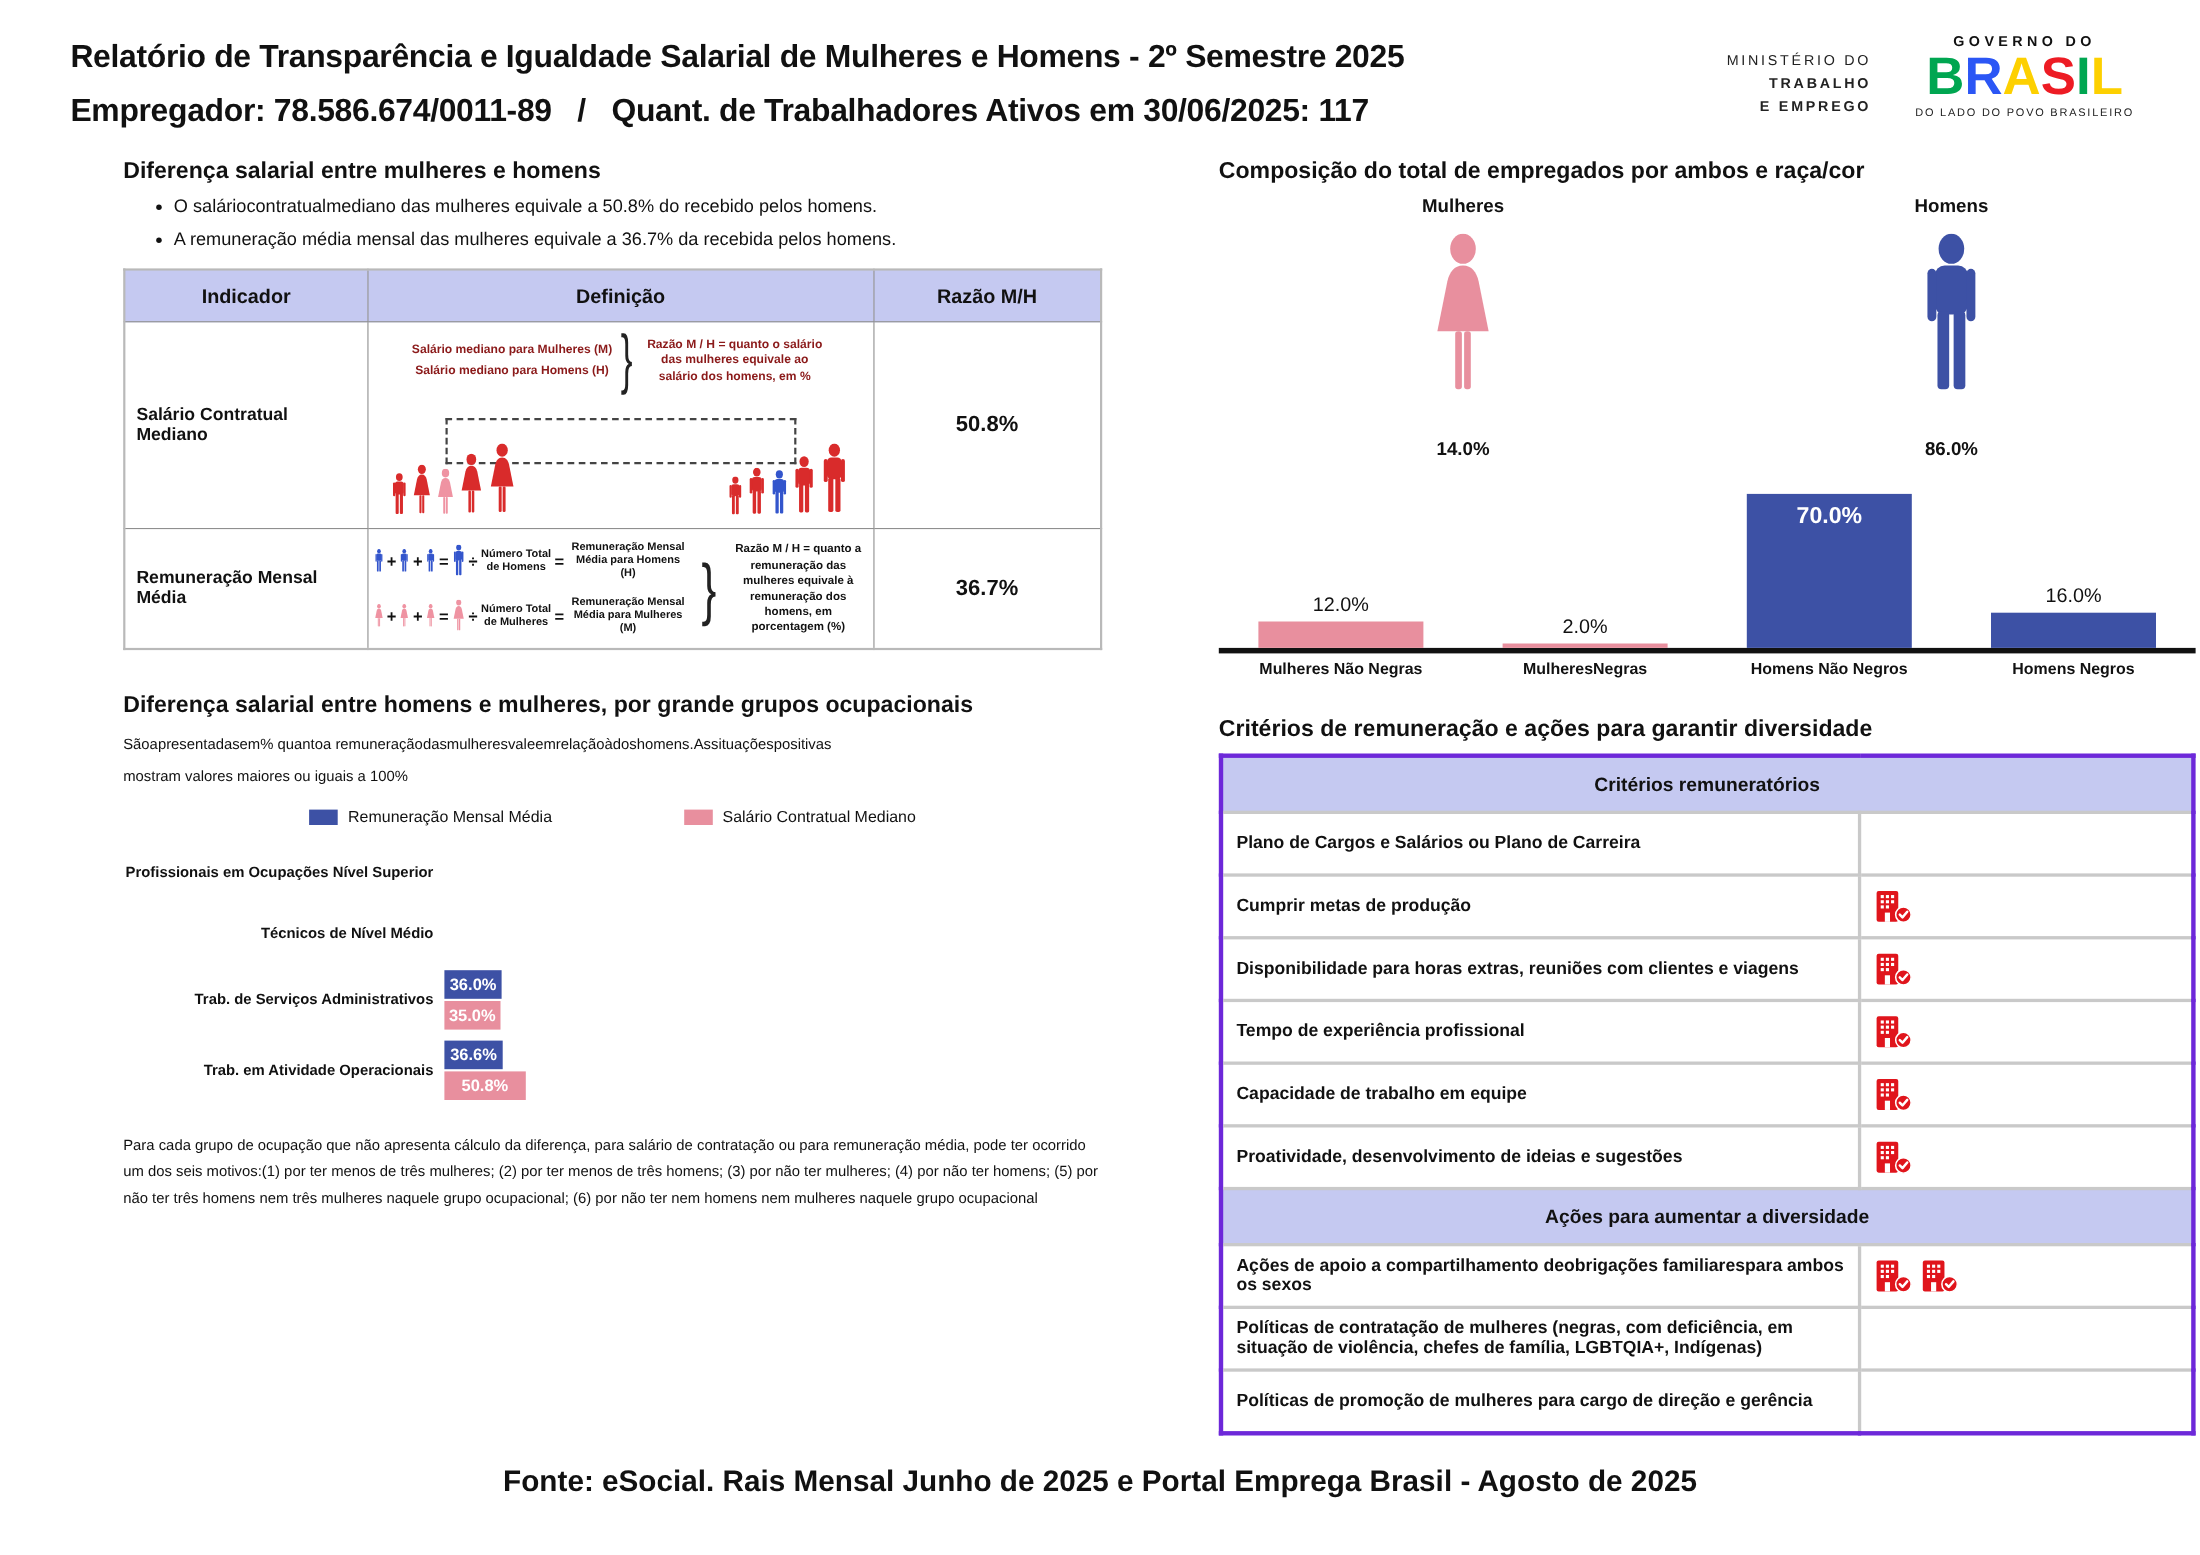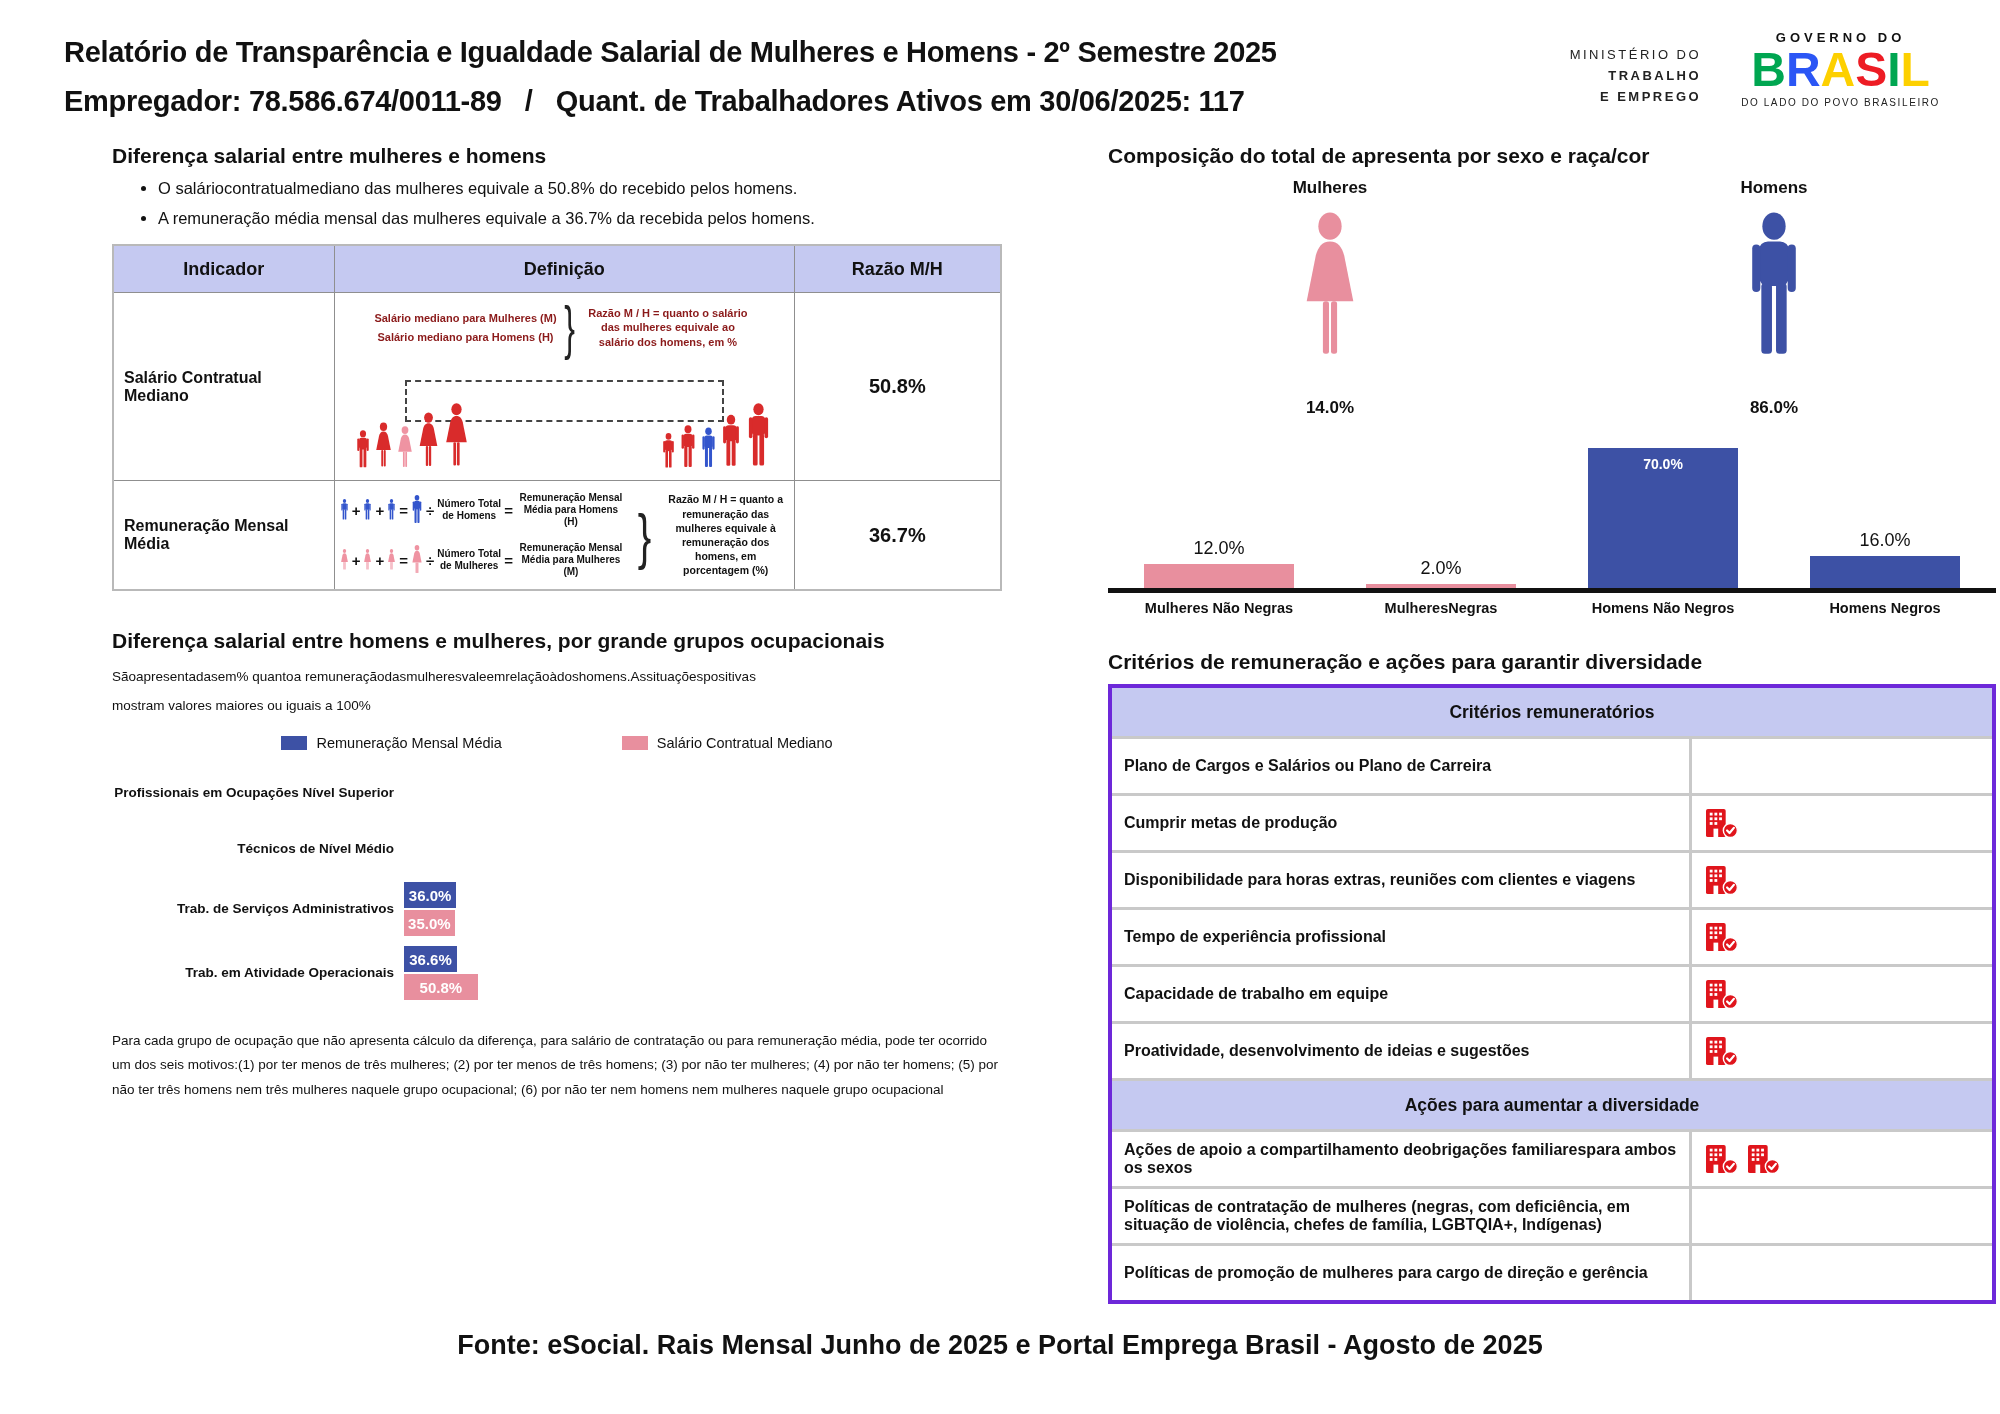--- a/index.html
+++ b/index.html
@@ -74,21 +74,21 @@
   .fig-row{display:flex;justify-content:space-around;margin-top:8px;}
   .figure{text-align:center;width:300px;}
   .fig-name{font-size:17px;font-weight:bold;margin-bottom:14px;}
   .fig-pct{font-size:17px;font-weight:bold;margin-top:30px;}
   .comp-wrap{margin-top:30px;}
   .comp-cols{display:flex;align-items:flex-end;border-bottom:5px solid #111;}
   .comp-col{flex:1;display:flex;flex-direction:column;align-items:center;justify-content:flex-end;}
   .comp-val{font-size:18px;font-weight:normal;margin-bottom:5px;}
   .comp-bar{width:150px;position:relative;}
   .comp-val-in{position:absolute;top:8px;left:0;width:100%;text-align:center;color:#fff;
-               font-weight:bold;font-size:14px;}
+               font-weight:bold;font-size:21px;}
   .comp-cats{display:flex;}
   .comp-cat{flex:1;text-align:center;font-size:14.5px;font-weight:bold;padding-top:7px;}
 
   
   table.crit{width:100%;border-collapse:collapse;margin-top:6px;border:4px solid #6d28d9;}
   table.crit td{border:3px solid #c9c9c9;font-size:16px;font-weight:bold;padding:7px 12px;}
   td.crit-label{height:40px;}
   td.crit-icons{width:276px;}
   tr.crit-head td{background:#c5c9f1;text-align:center;font-size:17.5px;height:34px;font-weight:bold;}
   .crit-icon{width:34px;height:30px;margin-right:8px;vertical-align:middle;}
@@ -325,21 +325,21 @@
                 <span>50.8%</span>
               </div>
           </div>
         </div>
       </div>
 
       <div class="footnote">Para cada grupo de ocupação que não apresenta cálculo da diferença, para salário de contratação ou para remuneração média, pode ter ocorrido um dos seis motivos:(1) por ter menos de três mulheres; (2) por ter menos de três homens; (3) por não ter mulheres; (4) por não ter homens; (5) por não ter três homens nem três mulheres naquele grupo ocupacional; (6) por não ter nem homens nem mulheres naquele grupo ocupacional</div>
     </div>
 
     <div class="col-r">
-      <h2 class="sec">Composição do total de apresenta por sexo e raça/cor</h2>
+      <h2 class="sec">Composição do total de empregados por ambos e raça/cor</h2>
 
       <div class="fig-row">
         <div class="figure">
           <div class="fig-name">Mulheres</div>
           <svg width="62" height="152" style="color: rgb(232, 143, 158);">
               <use href="#sym-woman"></use>
             </svg>
           <div class="fig-pct">14.0%</div>
         </div>
         <div class="figure">

